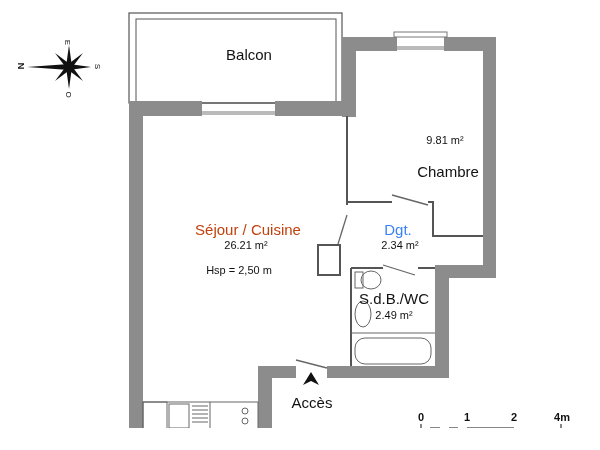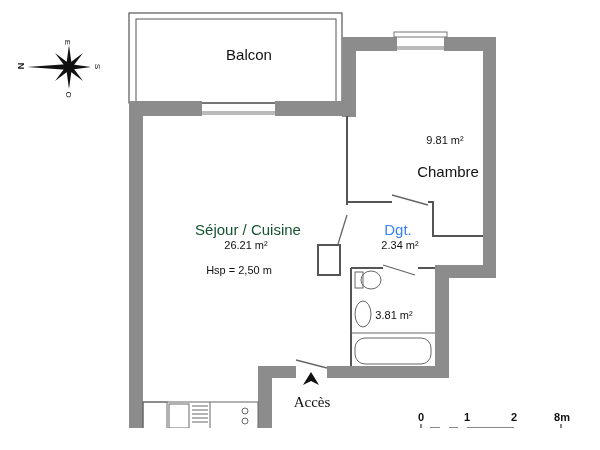--- a/index.html
+++ b/index.html
@@ -113,28 +113,29 @@
 <span class="lbl small" style="left:65px;top:38px;transform:rotate(90deg);font-size:8px;">E</span>
 <span class="lbl small" style="left:18px;top:61px;transform:rotate(90deg);font-size:9px;font-weight:bold;">N</span>
 <span class="lbl small" style="left:95px;top:62px;transform:rotate(90deg);font-size:8px;">S</span>
 <span class="lbl small" style="left:65px;top:90px;transform:rotate(90deg);font-size:8px;">O</span>
 
 <span class="lbl big ctr" style="left:249px;top:46px;">Balcon</span>
 
 <span class="lbl big ctr" style="left:448px;top:116px;margin-top:47px;">Chambre</span>
 <span class="lbl small ctr" style="left:421px;top:134px;margin-left:24px;">9.81 m²</span>
 
-<span class="lbl big ctr" style="left:248px;top:221px;color:#14532d;">Séjour / Cuisine</span>
+<span class="lbl big ctr" style="left:248px;top:221px;color:#c2410c;">Séjour / Cuisine</span>
 <span class="lbl small ctr" style="left:246px;top:239px;text-align:right;">26.21 m²</span>
 <span class="lbl small ctr" style="left:239px;top:264px;">Hsp =  2,50 m</span>
 
 <span class="lbl big ctr" style="left:398px;top:221px;color:#3b82f6;">Dgt.</span>
 <span class="lbl small ctr" style="left:400px;top:239px;">2.34 m²</span>
 
-<span class="lbl small ctr" style="left:394px;top:309px;">3.81 m²</span>
+<span class="lbl big ctr" style="left:394px;top:290px;">S.d.B./WC</span>
+<span class="lbl small ctr" style="left:394px;top:309px;">2.49 m²</span>
 
-<span class="lbl big ctr" style="left:312px;top:394px;font-family:Liberation Serif, serif;">Accès</span>
+<span class="lbl big ctr" style="left:312px;top:394px;">Accès</span>
 
 <span class="lbl small ctr" style="left:421px;top:411px;font-weight:bold;">0</span>
 <span class="lbl small ctr" style="left:467px;top:411px;font-weight:bold;">1</span>
 <span class="lbl small ctr" style="left:514px;top:411px;font-weight:bold;">2</span>
-<span class="lbl small ctr" style="left:562px;top:411px;font-weight:bold;">8m</span>
+<span class="lbl small ctr" style="left:562px;top:411px;font-weight:bold;">4m</span>
 </div>
 
 </body></html>

